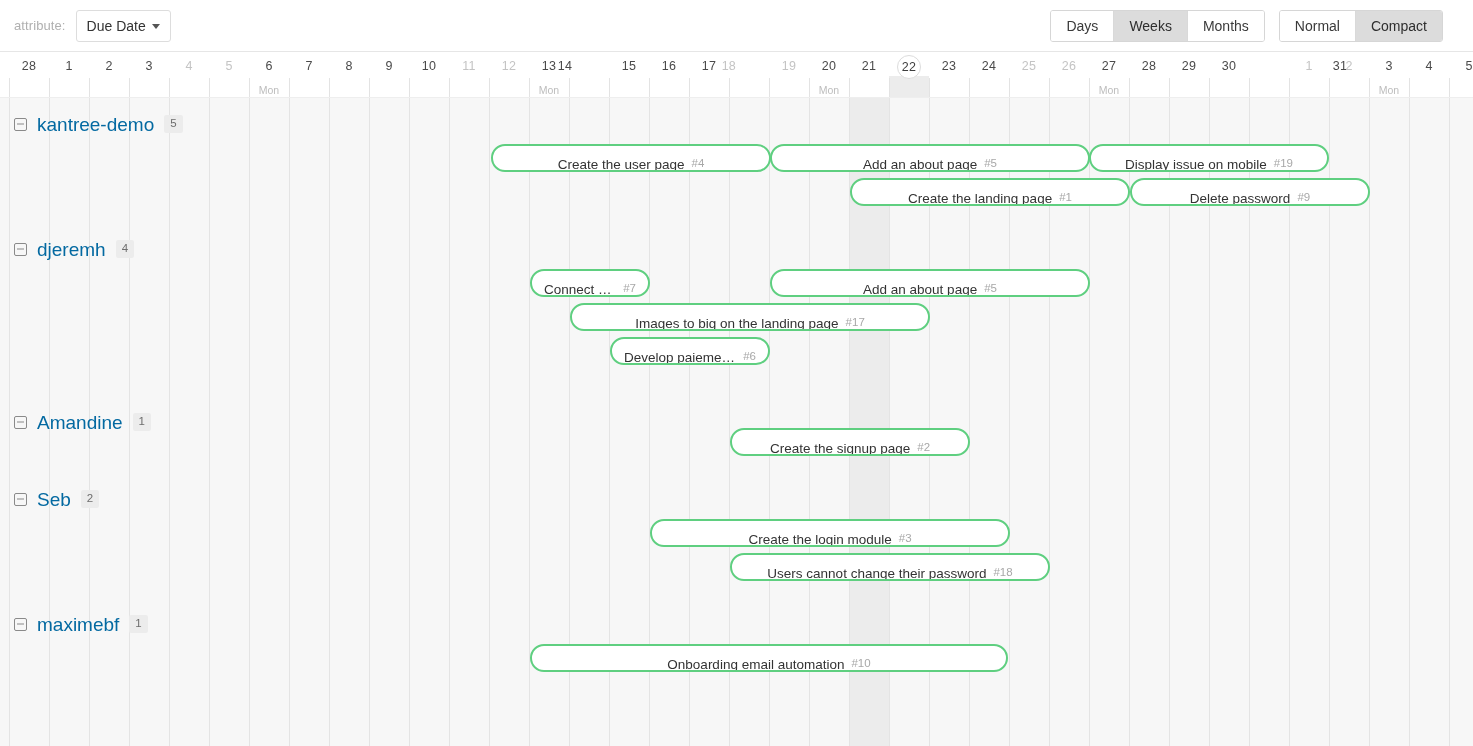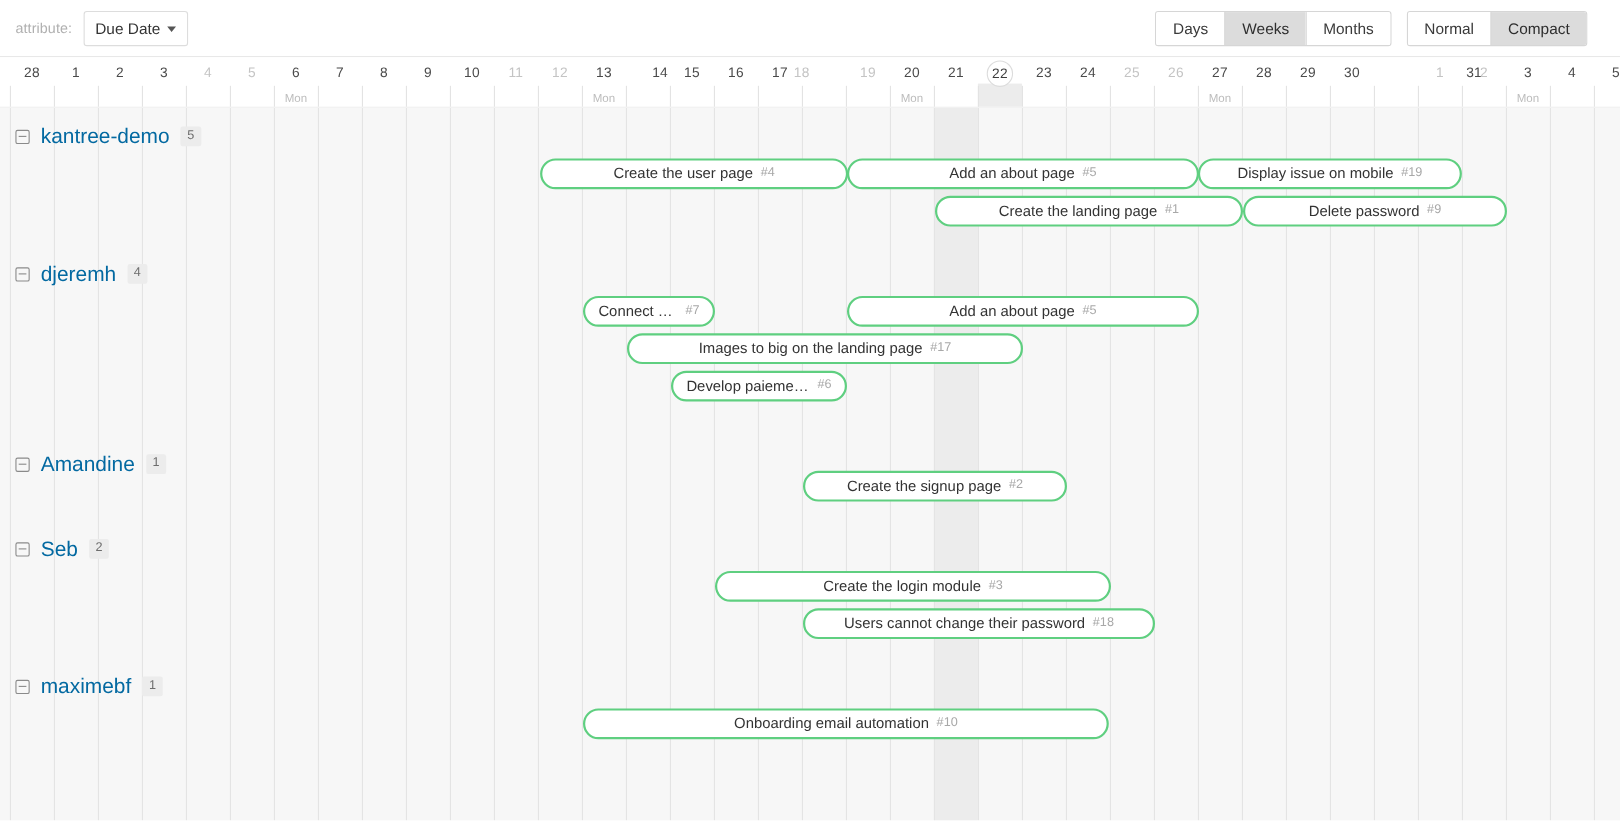--- a/index.html
+++ b/index.html
@@ -217,21 +217,21 @@
   }
 
   
   .bar {
     position: absolute;
     height: 15px;
     background: #ffffff;
     border: 2px solid #5fcf80;
     border-radius: 14px;
     display: flex;
-    align-items: center;
+    align-items: flex-start;
     justify-content: center;
     gap: 7px;
     padding: 12px 12px;
     cursor: pointer;
     z-index: 2;
     overflow: hidden;
     white-space: nowrap;
   }
   .bar-title {
     font-size: 13.5px;
@@ -326,21 +326,21 @@
       <div class="ruler-tick" style="left: 489px;"></div>
       <div class="ruler-cell weekend" style="left: 489px;">
         <span class="daynum">12</span>
       </div>
       <div class="ruler-tick" style="left: 529px;"></div>
       <div class="ruler-cell" style="left: 529px;">
         <span class="daynum">13</span>
         <span class="dow">Mon</span>
       </div>
       <div class="ruler-tick" style="left: 569px;"></div>
-      <div class="ruler-cell" style="left: 580px; text-align: center;">
+      <div class="ruler-cell" style="left: 545px; text-align: center;">
         <span class="daynum">14</span>
       </div>
       <div class="ruler-tick" style="left: 609px;"></div>
       <div class="ruler-cell" style="left: 609px;">
         <span class="daynum">15</span>
       </div>
       <div class="ruler-tick" style="left: 649px;"></div>
       <div class="ruler-cell" style="left: 649px;">
         <span class="daynum">16</span>
       </div>

